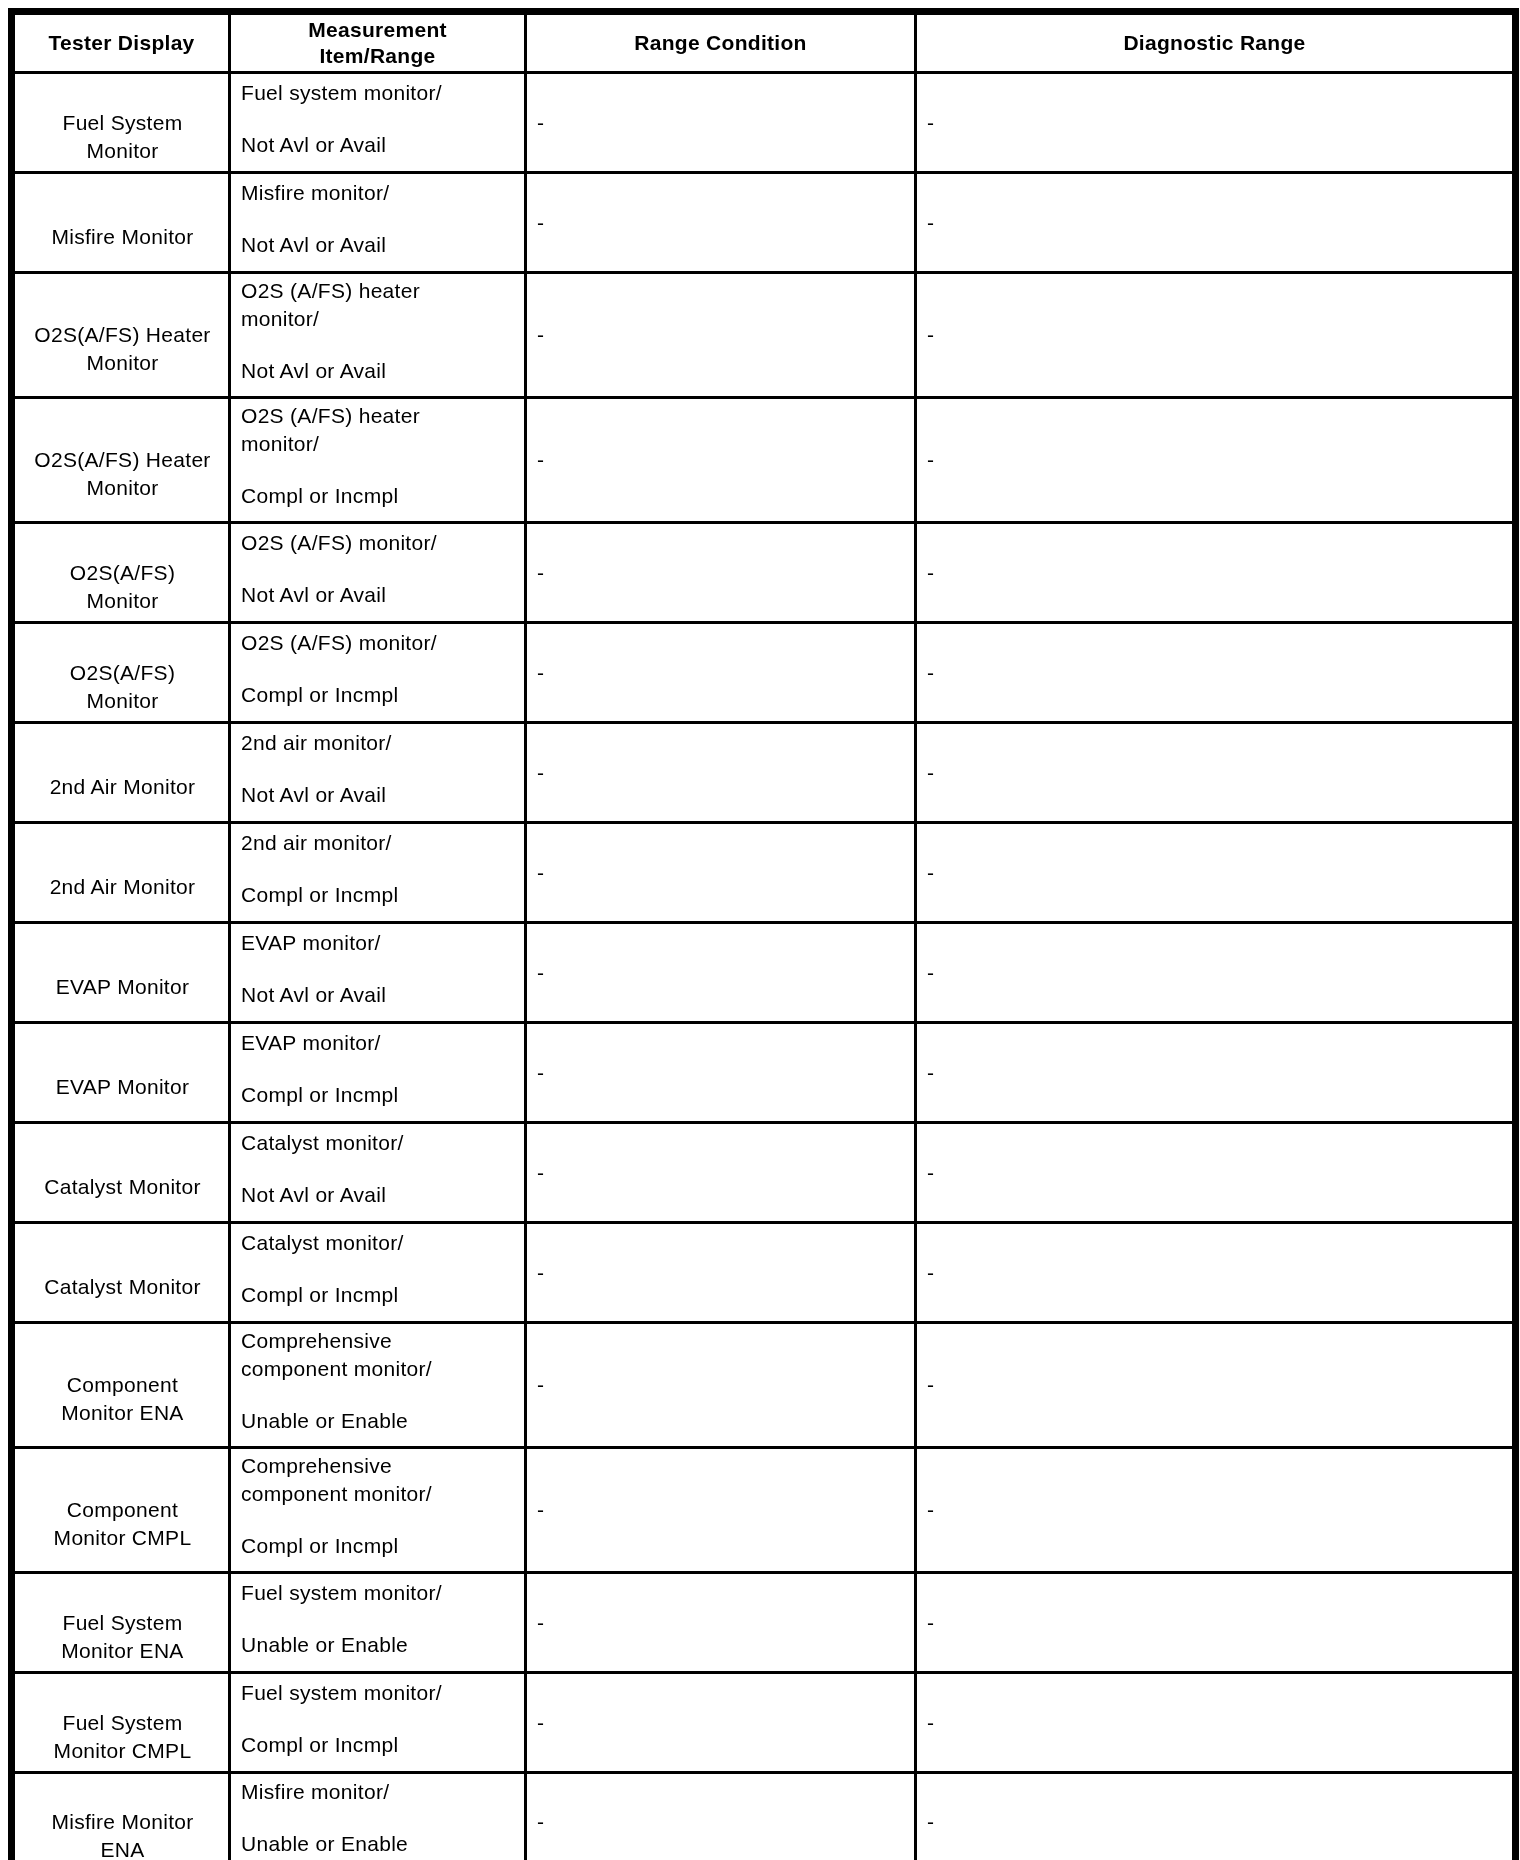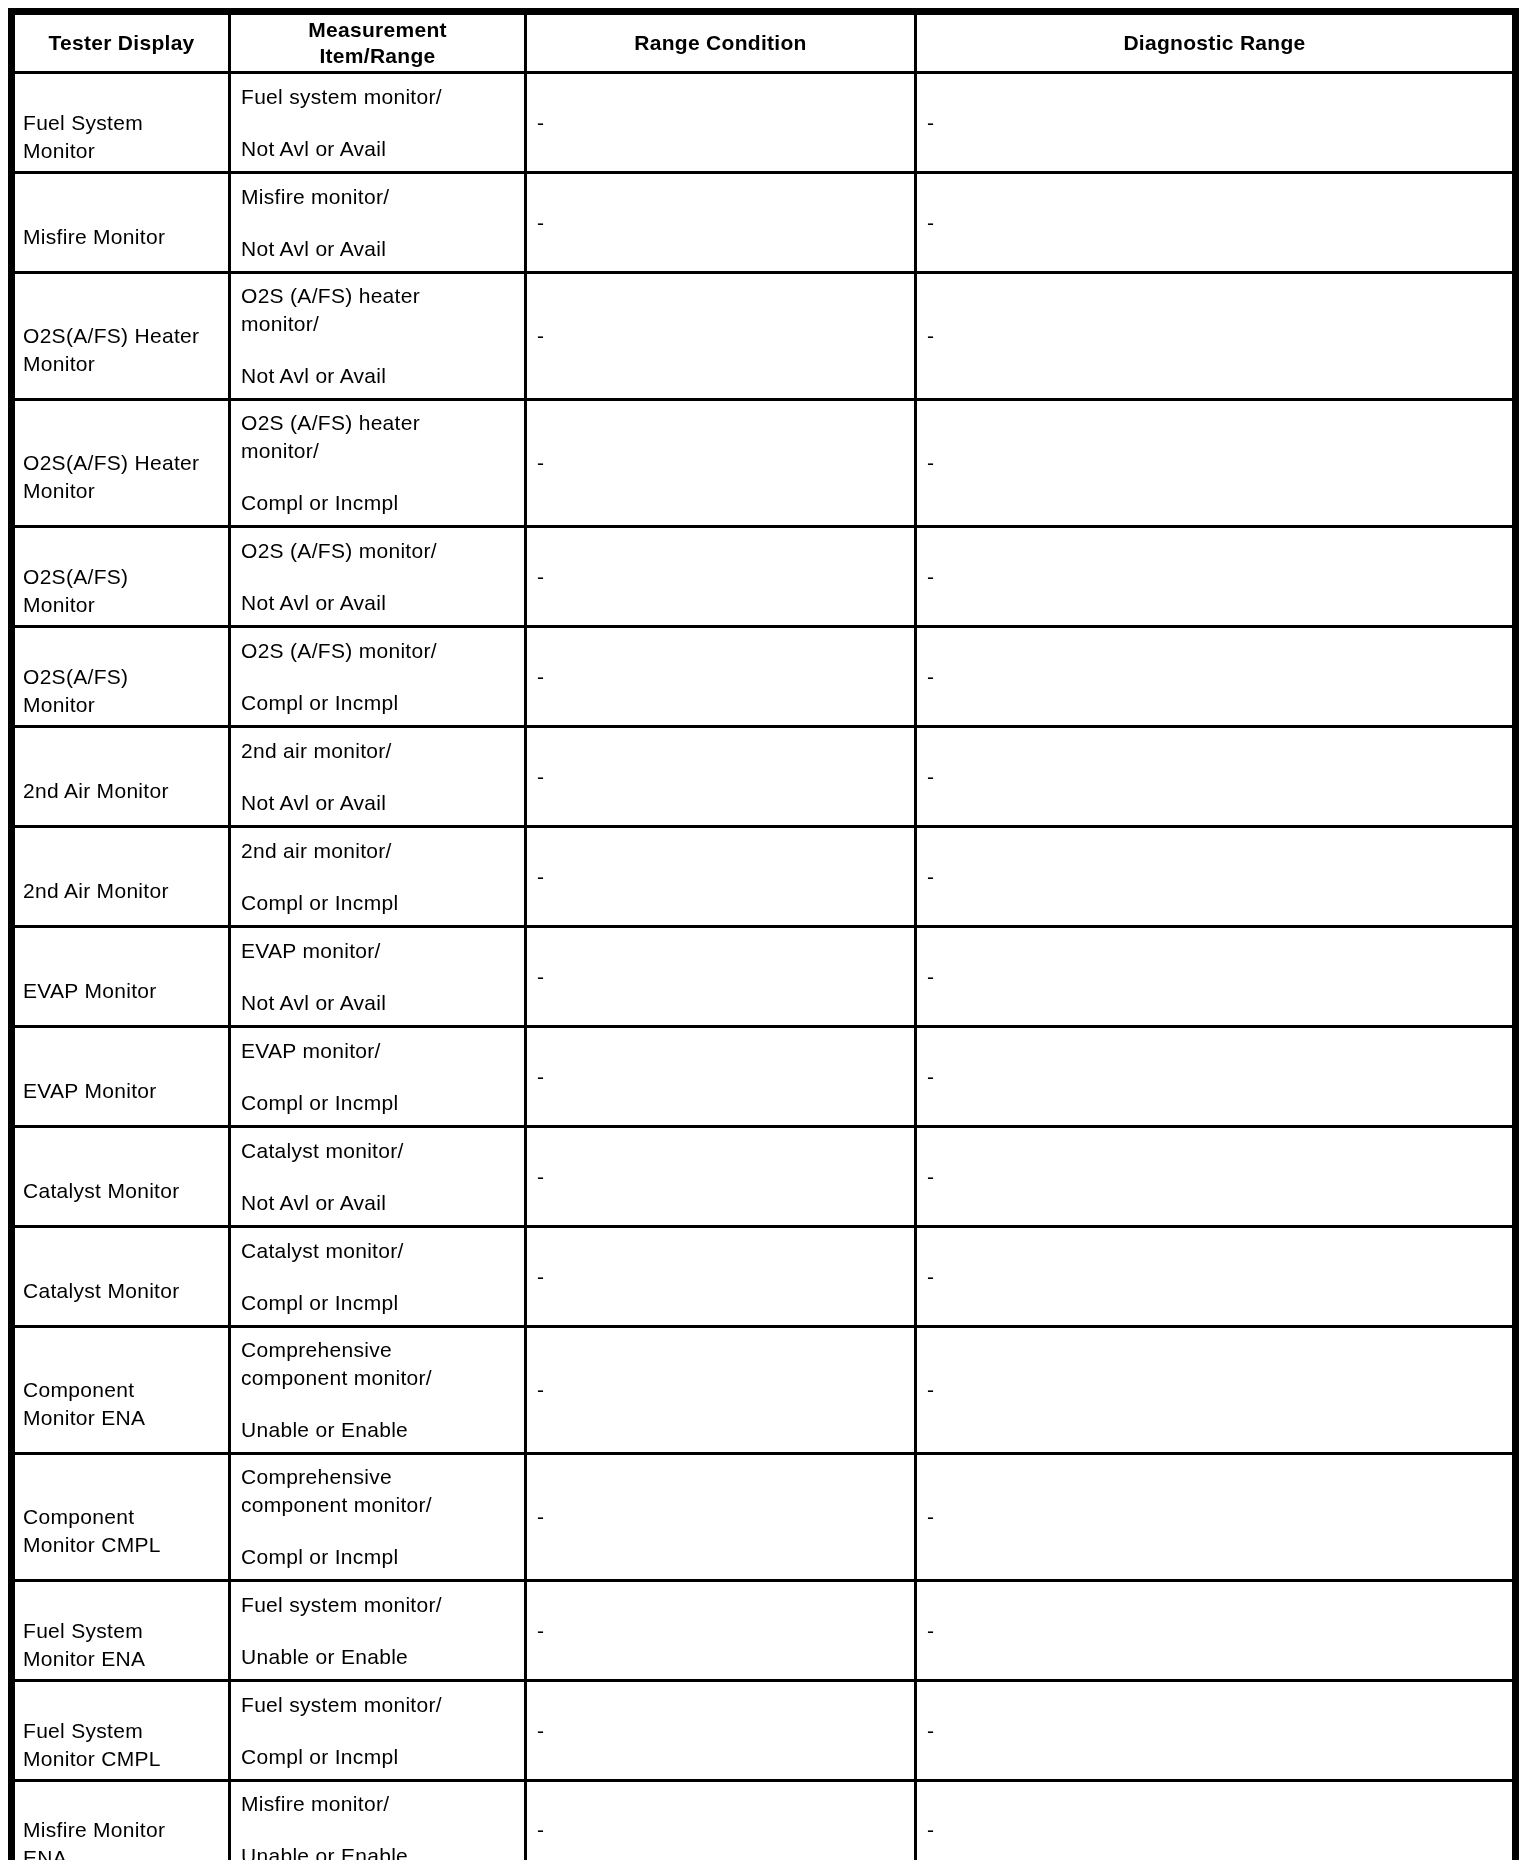--- a/index.html
+++ b/index.html
@@ -45,29 +45,29 @@
     vertical-align: middle;
     white-space: pre-line;
     line-height: 26px;
     padding: 2px 4px;
   }
   tbody tr { height: 100px; }
   tbody tr.tall { height: 125px; }
 
   td.c-display {
     vertical-align: middle;
-    text-align: left;
+    text-align: center;
     padding: 4px 6px 4px 8px;
     white-space: pre-line;
     line-height: 28px;
   }
   td.c-measure {
     vertical-align: middle;
     text-align: left;
-    padding: 8px 6px 8px 10px;
+    padding: 0 6px 8px 10px;
     line-height: 28px;
   }
   td.c-measure .m-item {
     display: block;
     white-space: pre-line;
   }
   td.c-measure .m-range {
     display: block;
     margin-top: 24px;
     white-space: pre-line;

